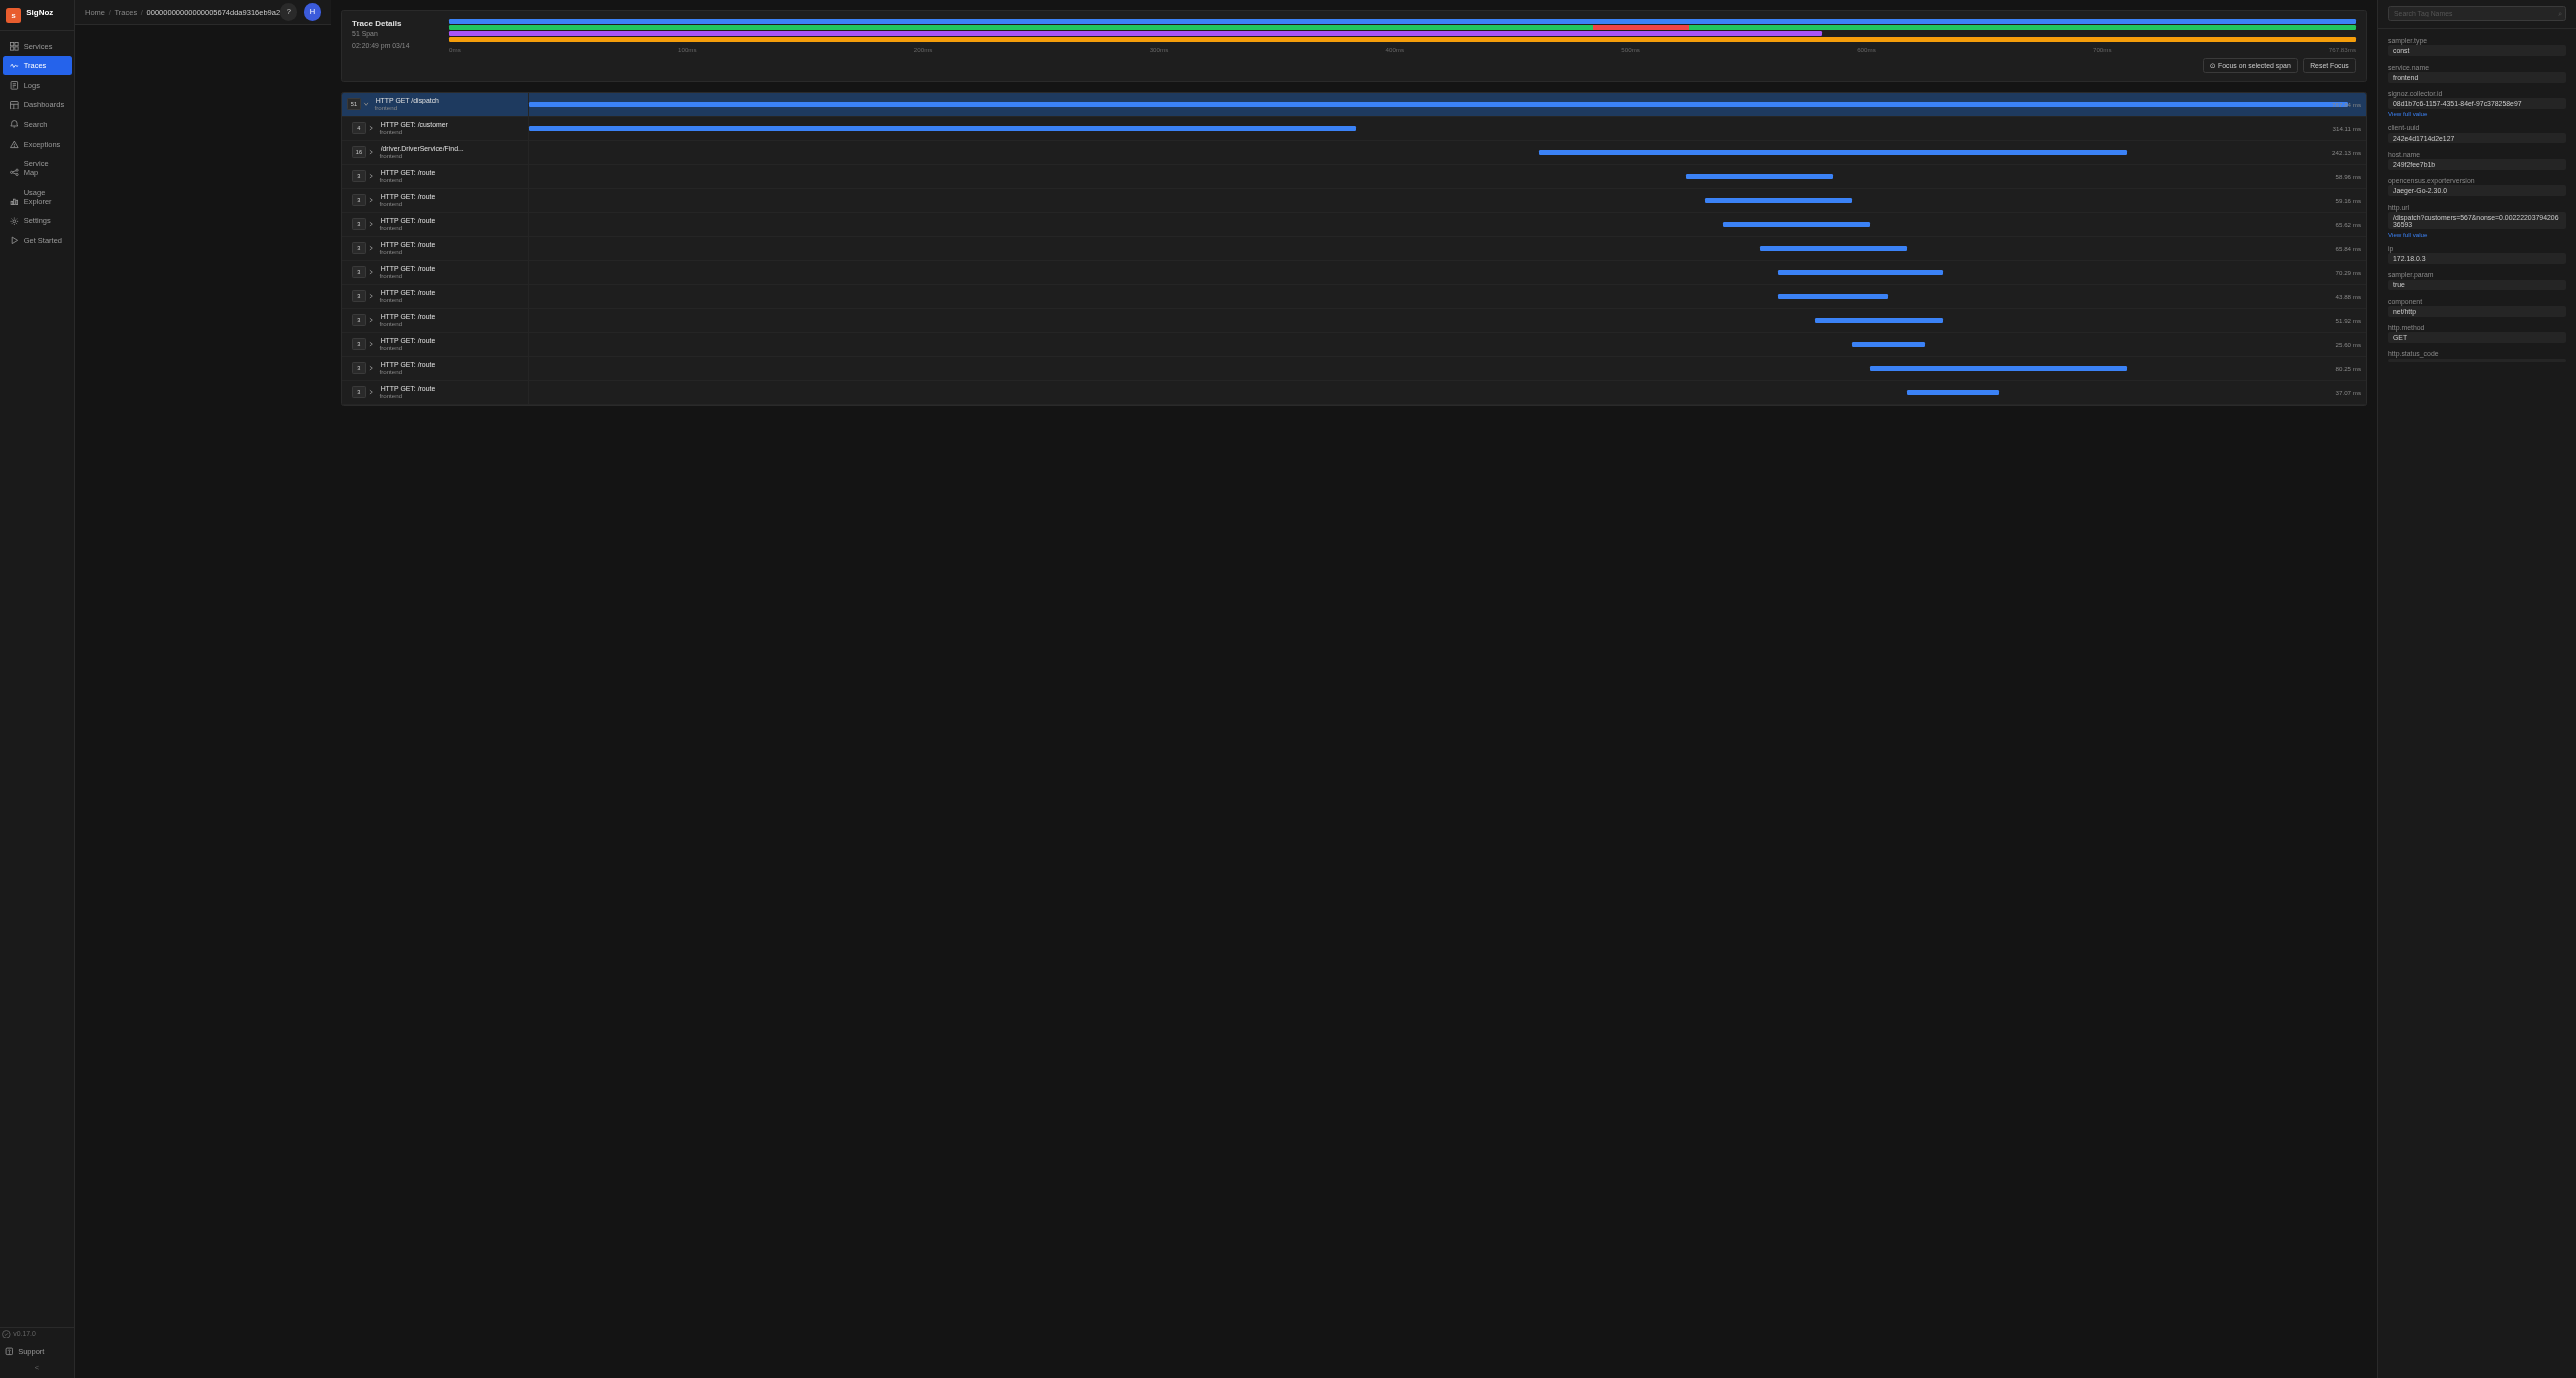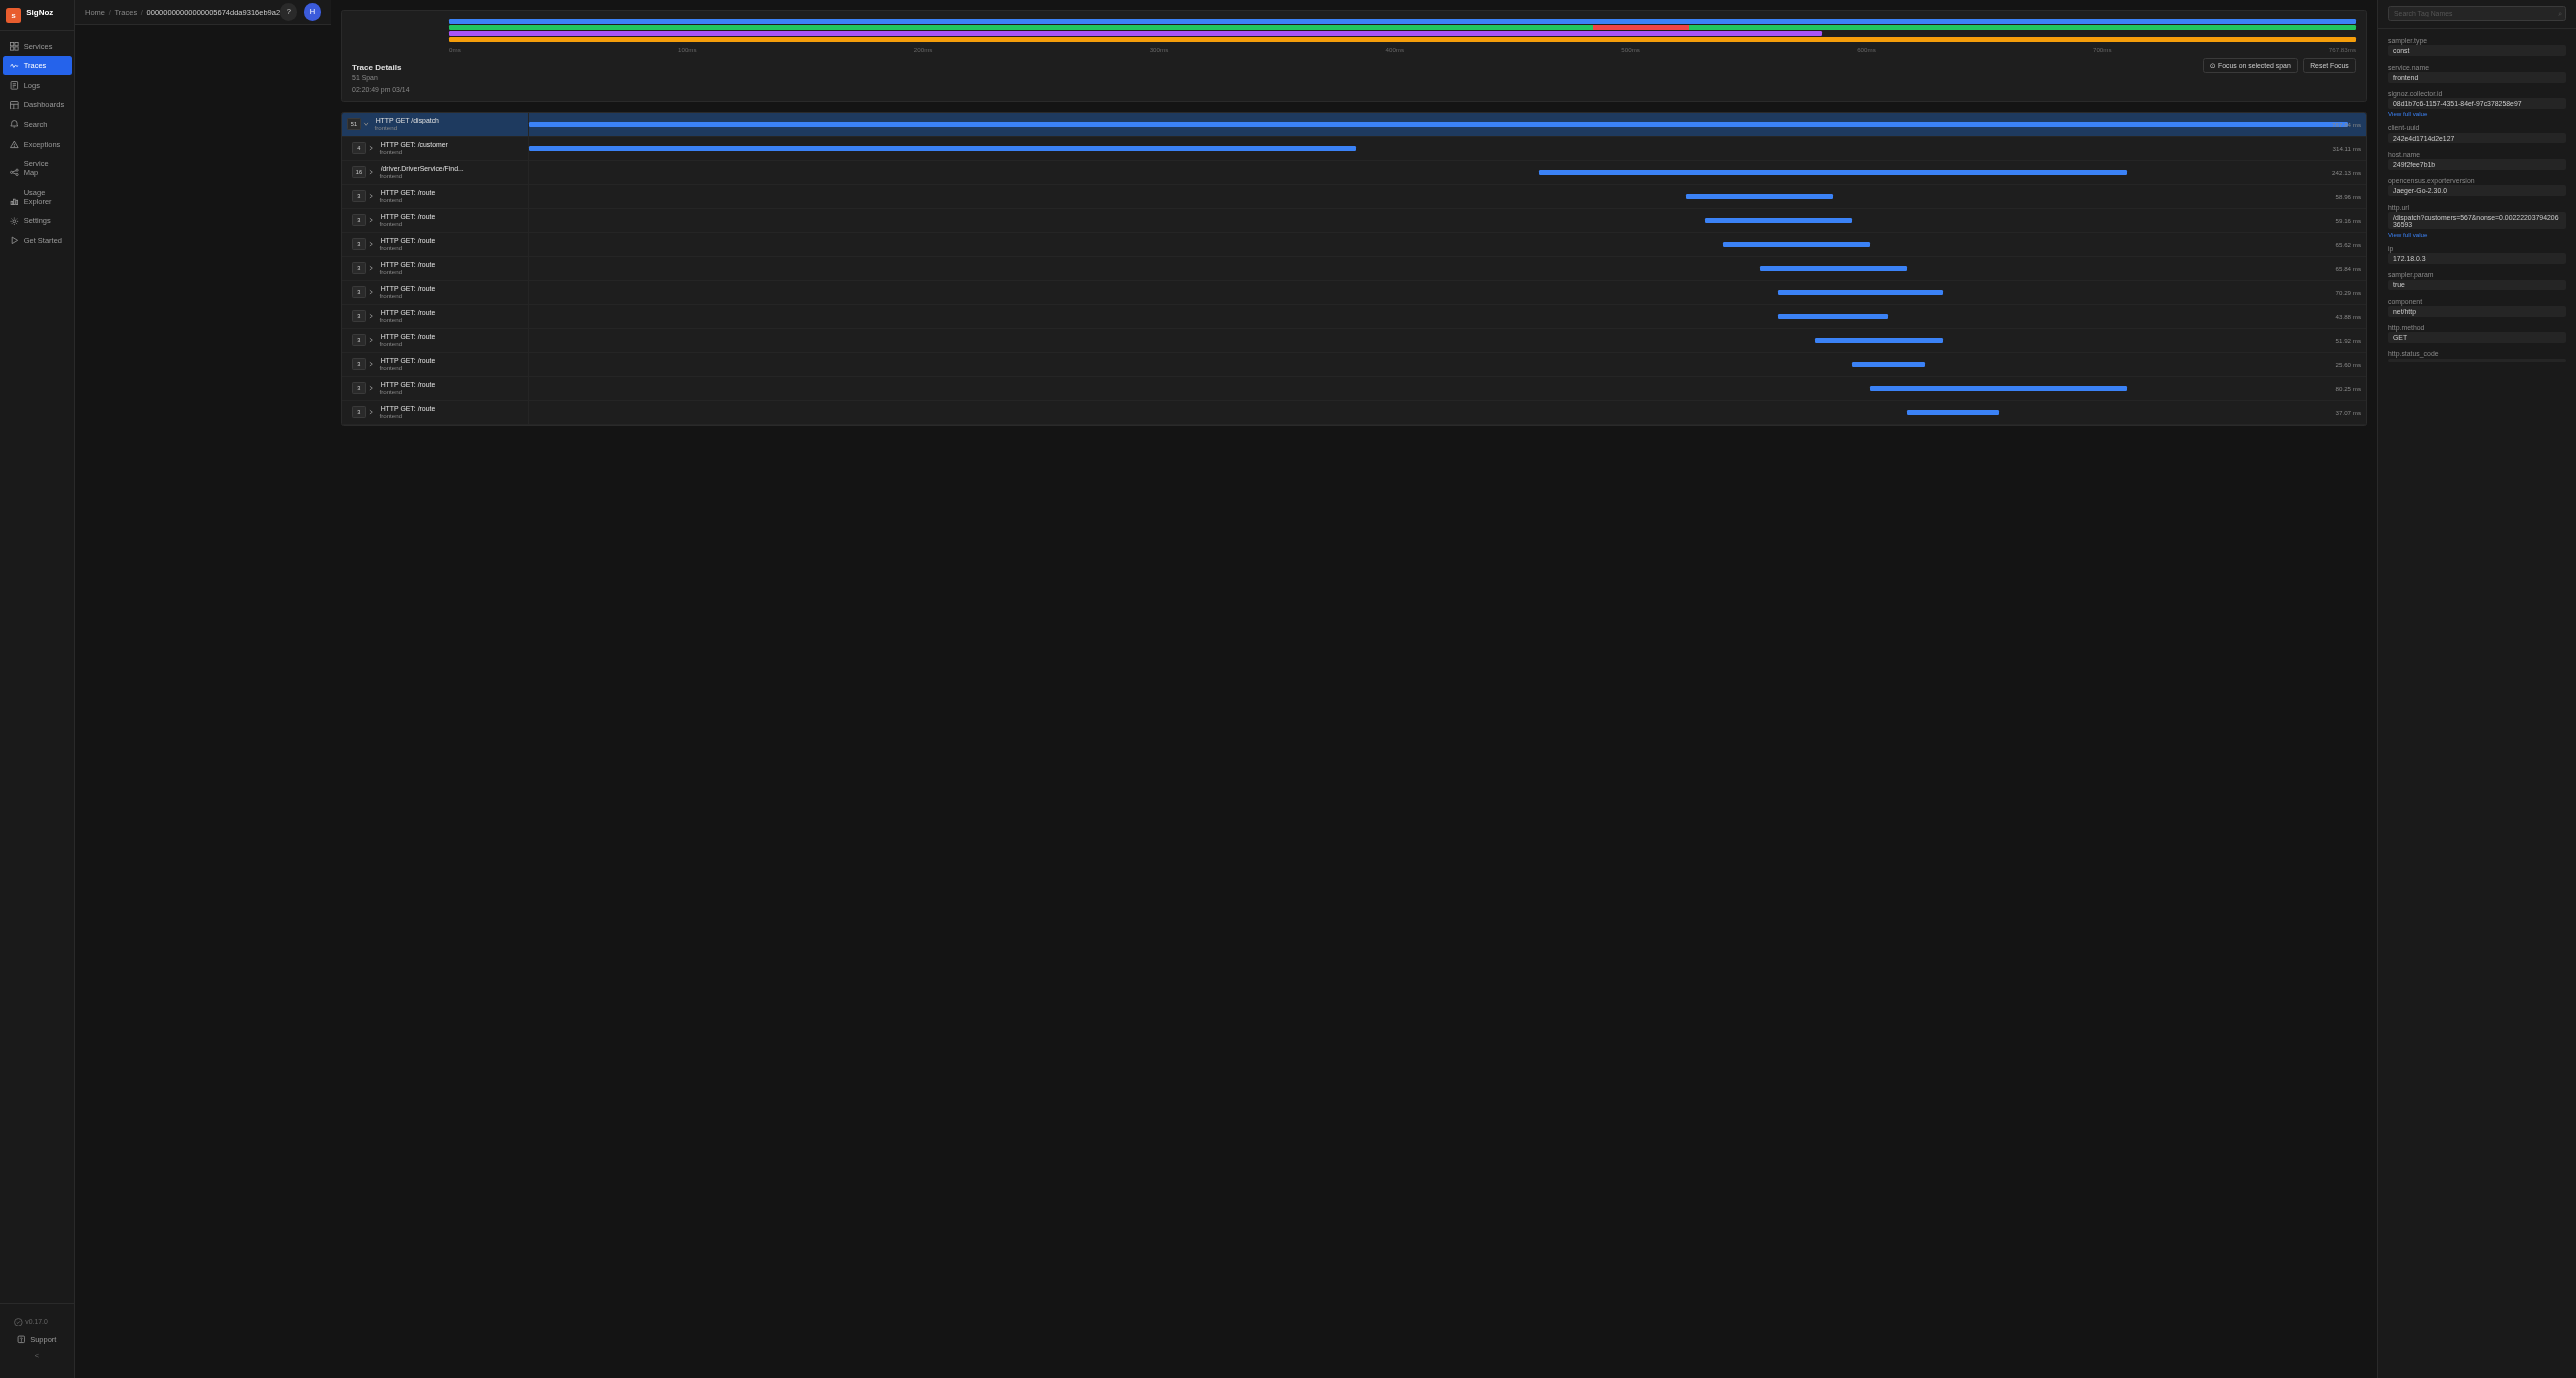--- a/index.html
+++ b/index.html
@@ -7,21 +7,21 @@
 
     
     #sidebar { width: 75px; background: #1a1a1a; display: flex; flex-direction: column; border-right: 0.6px solid #2a2a2a; flex-shrink: 0; }
     .sidebar-logo { display: flex; align-items: flex-start; gap: 5px; padding: 7.5px 6.2px; border-bottom: 0.6px solid #2a2a2a; }
     .sidebar-logo-icon { width: 15px; height: 15px; background: #e85d2e; border-radius: 2.5px; display: flex; align-items: center; justify-content: center; color: white; font-size: 6.2px; font-weight: bold; }
     .sidebar-logo-text { color: #fff; font-size: 8px; font-weight: 600; }
     .sidebar-nav { flex: 1; padding: 5px 0; }
     .nav-item { display: flex; align-items: flex-end; gap: 5px; padding: 5px 7.5px; cursor: pointer; color: #999; font-size: 7.5px; border-radius: 2.5px; margin: 0.6px 2.5px; }
     .nav-item.active { background: #2563eb; color: #fff; }
     .nav-item svg { width: 8.7px; height: 8.7px; flex-shrink: 0; }
-    .sidebar-bottom { padding: 14px; border-top: 0.6px solid #2a2a2a; }
+    .sidebar-bottom { padding: 2px; border-top: 0.6px solid #2a2a2a; }
     .version-text { color: #666; font-size: 6.9px; display: flex; align-items: center; gap: 2.5px; margin-bottom: 5px; }
     .support-item { display: flex; align-items: center; gap: 5px; color: #999; font-size: 7.5px; cursor: pointer; padding: 3.7px 2.5px; }
     .collapse-btn { display: flex; align-items: center; justify-content: center; color: #666; cursor: pointer; padding: 3.7px; }
 
     
     #main { flex: 1; display: flex; flex-direction: row; overflow: hidden; background: #141414; }
 
     
     .topbar { background: #1a1a1a; border-bottom: 0.6px solid #2a2a2a; padding: 0 10px; height: 25px; display: flex; align-items: center; justify-content: space-between; flex-shrink: 0; }
     .breadcrumb { display: flex; align-items: center; gap: 3.7px; color: #888; font-size: 7.5px; }
@@ -33,21 +33,21 @@
 
     
     #content { flex: 1; display: flex; overflow: hidden; }
 
     
     #trace-panel { flex: 1; overflow: auto; padding: 10px; }
 
     
     .trace-details-header { background: #1e1e1e; border: 0.6px solid #2a2a2a; border-radius: 2.5px; padding: 7.5px 10px; margin-bottom: 10px; display: flex; align-items: flex-start; gap: 10px; }
     .trace-info { flex-shrink: 0; min-width: 87px; }
-    .trace-title { font-size: 8px; font-weight: 600; color: #e0e0e0; margin-bottom: 2.5px; margin-top: 44px; }
+    .trace-title { font-size: 8px; font-weight: 600; color: #e0e0e0; margin-bottom: 2.5px; }
     .trace-spans { font-size: 6.9px; color: #888; margin-bottom: 5px; }
     .trace-time { font-size: 6.9px; color: #888; }
     .trace-timeline { flex: 1; position: relative; }
     .timeline-bars { height: 25px; position: relative; margin-bottom: 2.5px; }
     .timeline-ruler { display: flex; justify-content: space-between; color: #666; font-size: 6.2px; margin-top: 2.5px; }
     .focus-controls { display: flex; gap: 5px; margin-top: 5px; justify-content: flex-end; }
     .btn-focus { background: #1e1e1e; border: 0.6px solid #3a3a3a; color: #ccc; padding: 2.5px 6.2px; border-radius: 2.5px; cursor: pointer; font-size: 6.9px; display: flex; align-items: center; gap: 2.5px; }
 
     
     .span-tree { background: #1e1e1e; border: 0.6px solid #2a2a2a; border-radius: 2.5px; overflow: hidden; }

